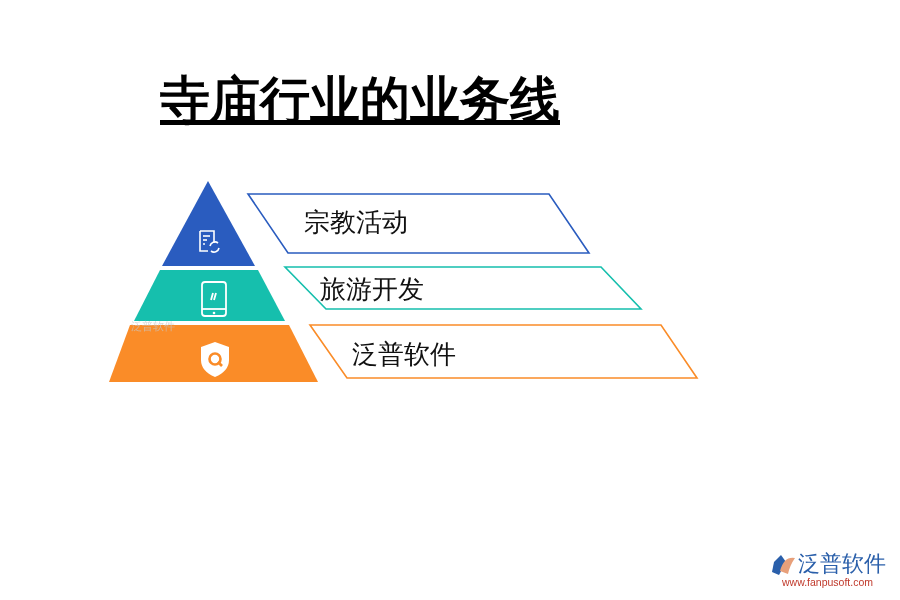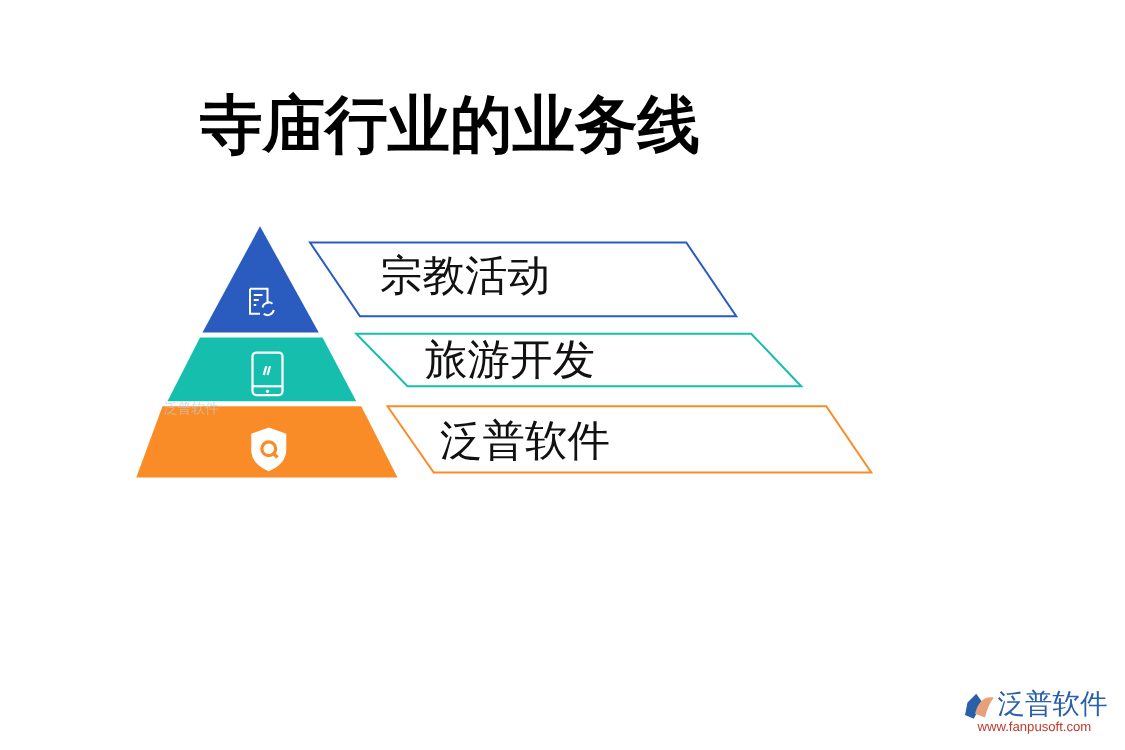--- a/index.html
+++ b/index.html
@@ -1,23 +1,23 @@
 <!DOCTYPE html>
 <html><head>
   <meta charset="utf-8">
   <style>
     html, body { margin: 0; padding: 0; background: #ffffff; }
     body { width: 900px; height: 600px; position: relative; overflow: hidden;
            font-family: "DejaVu Serif", "Liberation Serif", serif; }
     .title { position: absolute; left: 160px; top: 70px; font-size: 50px; font-weight: bold;
              color: #000; letter-spacing: 0px; line-height: 60px;
-             font-family: "DejaVu Sans", "Liberation Sans", sans-serif; }
+             font-family: "DejaVu Sans", "Liberation Sans", sans-serif; text-decoration: underline; }
     svg.diagram { position: absolute; left: 0; top: 0; }
-    .label { position: absolute; font-size: 34px; color: #111; line-height: 30px;
-             font-family: Liberation Serif, serif; }
+    .label { position: absolute; font-size: 26px; color: #111; line-height: 30px;
+             font-family: Liberation Sans, sans-serif; }
     .logo { position: absolute; left: 768px; top: 552px; width: 130px; height: 40px; }
     .logo-name { position: absolute; left: 30px; top: 0px; font-size: 22px; color: #2a5faa;
                  font-family: "DejaVu Sans", "Liberation Sans", sans-serif; line-height: 24px; }
     .logo-url { position: absolute; left: 14px; top: 24px; font-size: 10.5px; color: #c0392b;
                 font-family: Liberation Sans, sans-serif; line-height: 12px; }
     .watermark { position: absolute; left: 131px; top: 319px; font-size: 11px; color: rgba(200,200,200,0.7);
                  font-family: "DejaVu Sans", "Liberation Sans", sans-serif; }
   </style>
 </head>
 <body>
@@ -59,21 +59,21 @@
   <polygon points="285,267 601,267 641,309 326,309" fill="#ffffff" stroke="#16bfad" stroke-width="1.6"></polygon>
   <polygon points="310,325 661,325 697,378 347,378" fill="#ffffff" stroke="#fa8c28" stroke-width="1.6"></polygon>
 
   <g>
     <polygon points="774,562 781,555 786,562 779,575 772,572" fill="#2a5faa"></polygon>
     <path d="M780 571 Q784 556 795 558 Q790 565 788 574 Z" fill="#e8a07a"></path>
   </g>
 </svg>
 
 <div class="label" style="left:304px; top:207px;">宗教活动</div>
-<div class="label" style="left:320px; top:274px;margin-left:20px;">旅游开发</div>
+<div class="label" style="left:320px; top:274px;">旅游开发</div>
 <div class="label" style="left:352px; top:339px;">泛普软件</div>
 
 <div class="watermark">泛普软件</div>
 
 <div class="logo">
   <div class="logo-name">泛普软件</div>
   <div class="logo-url">www.fanpusoft.com</div>
 </div>
 
 </body></html>

